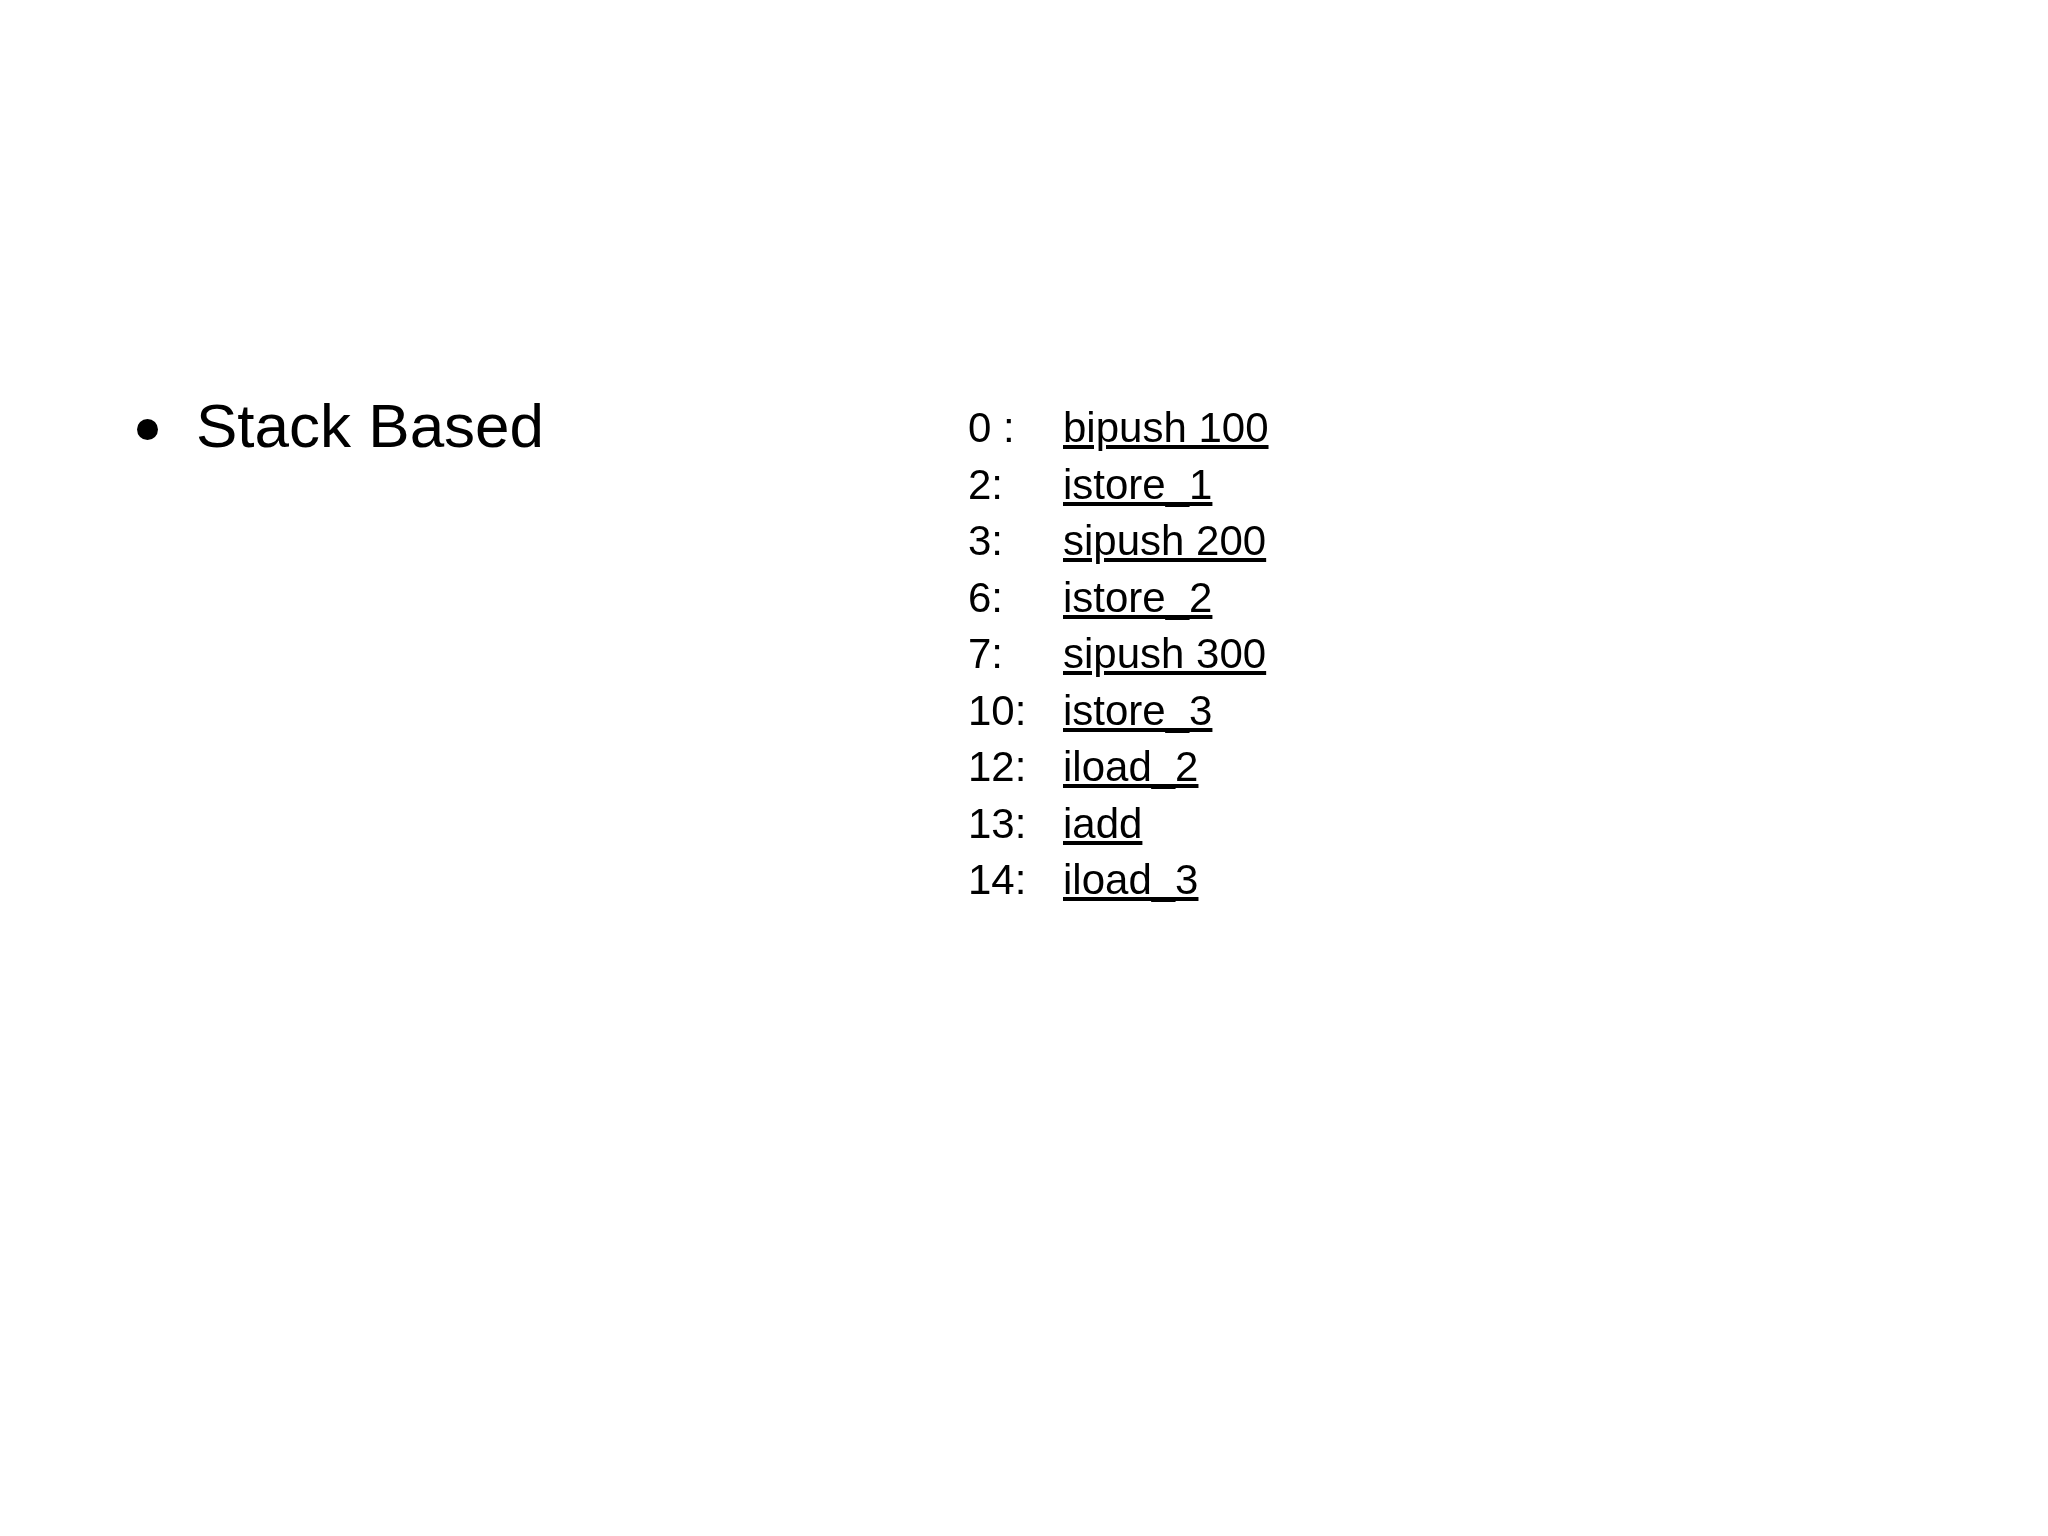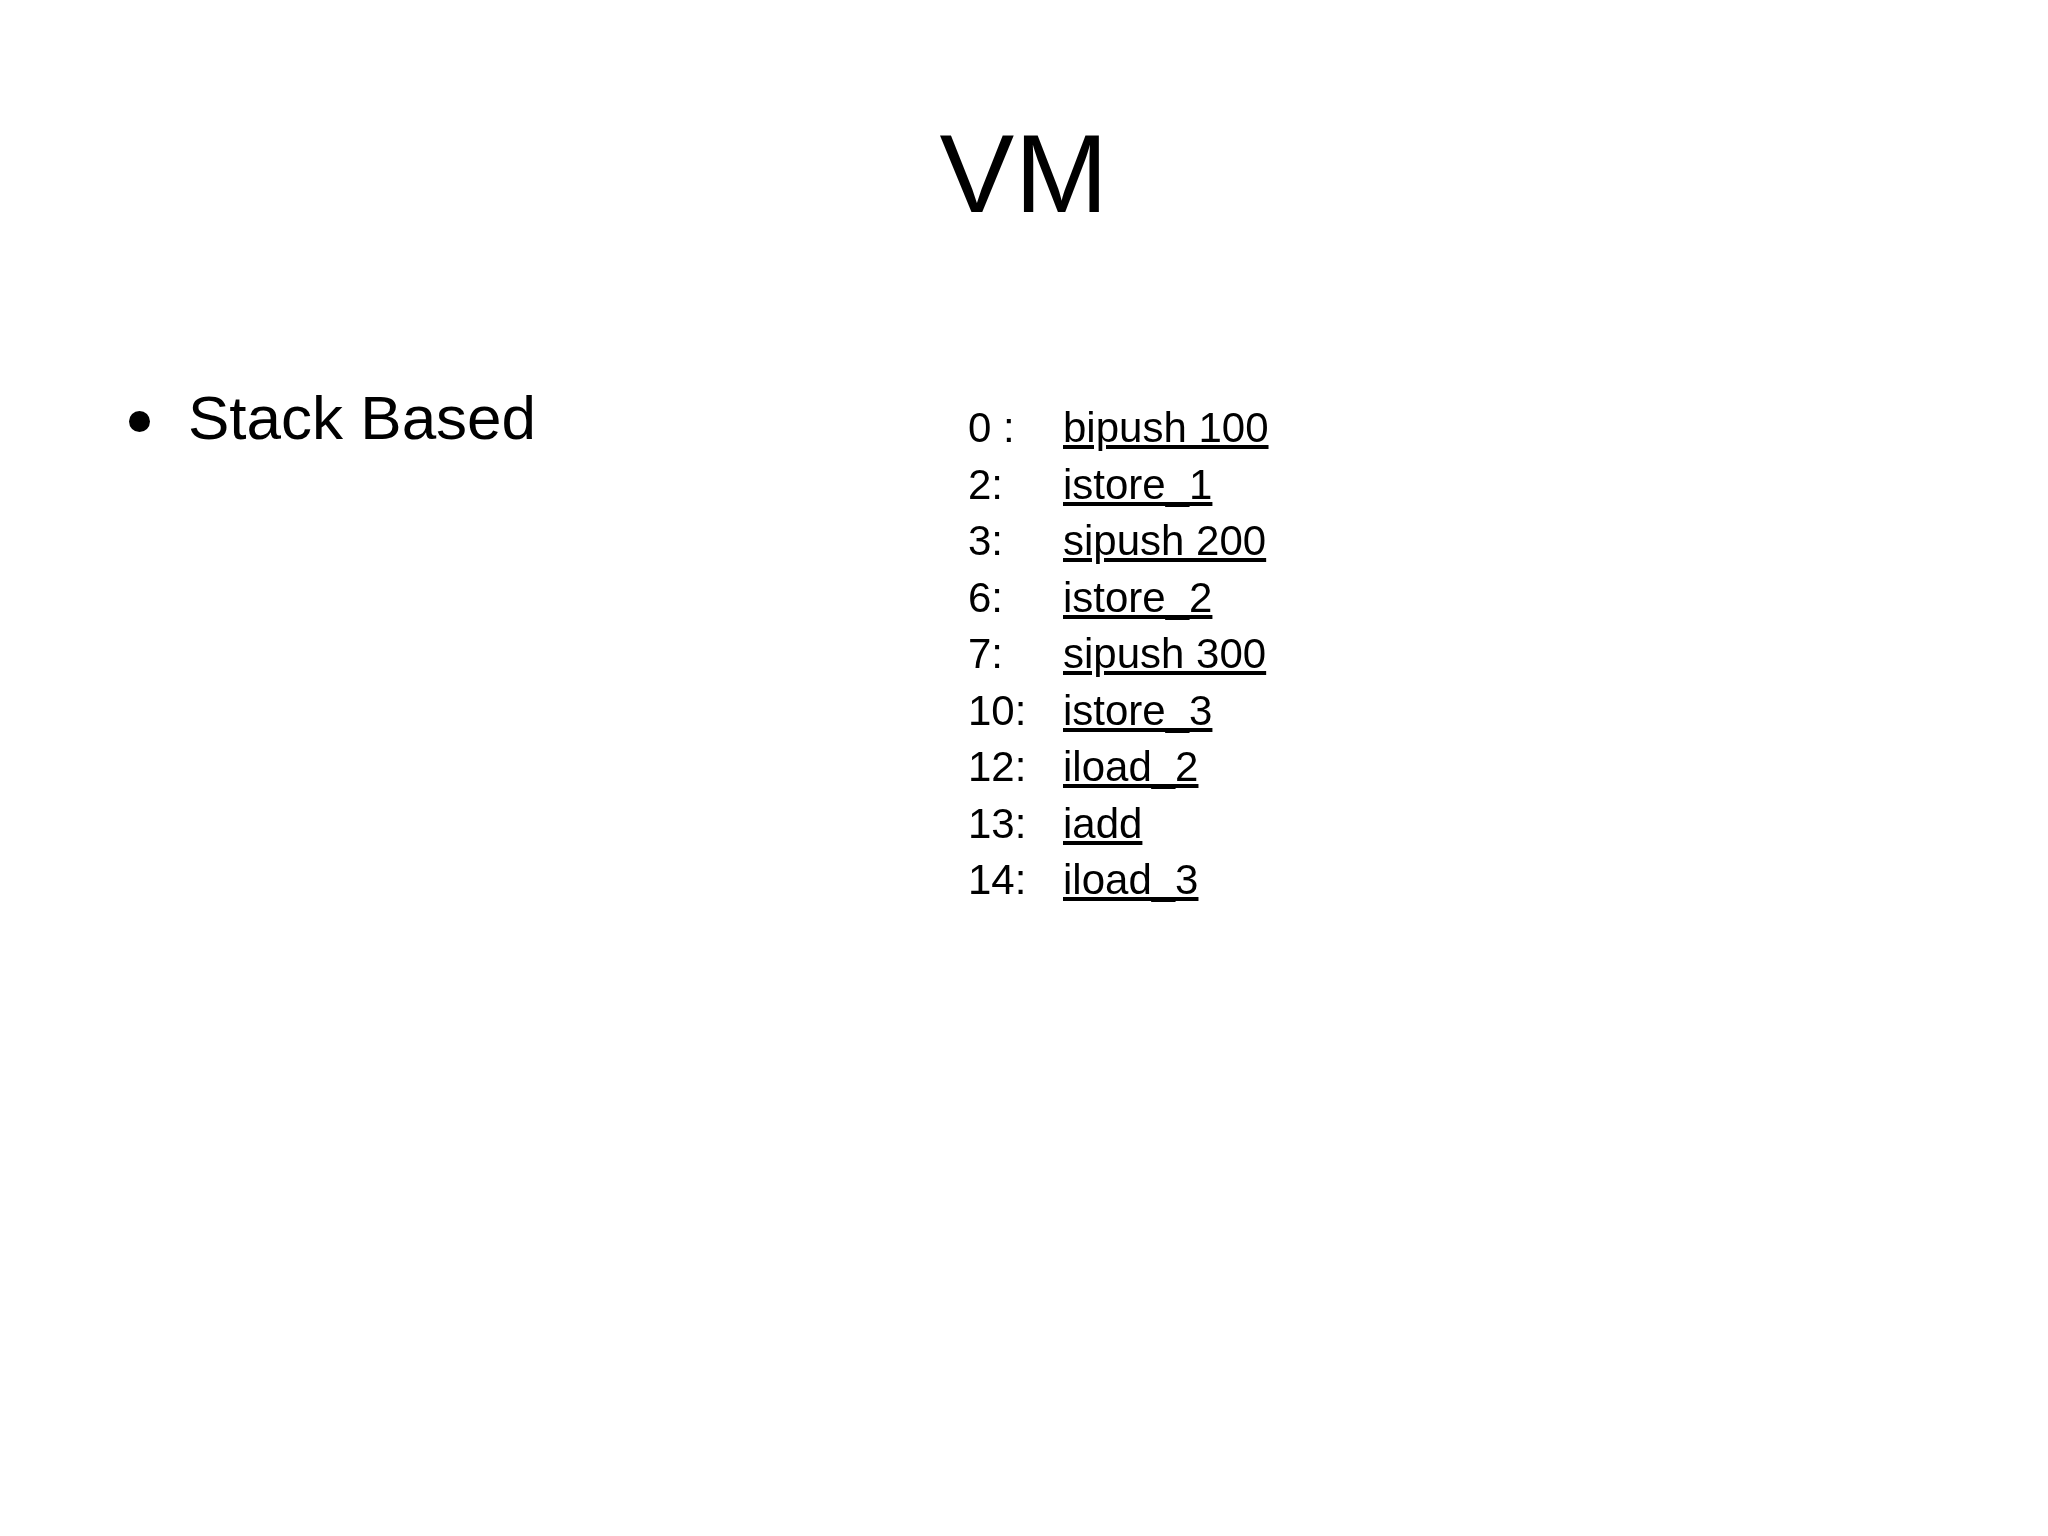--- a/index.html
+++ b/index.html
@@ -33,21 +33,21 @@
     color: #000000;
     white-space: pre;
   }
 
   
   #body-list {
     position: absolute;
     left: 120px;
     top: 382px;
     width: 740px;
-    margin: 0;
+    margin: 8px;
     padding: 0;
     list-style: none;
   }
 
   .bullet-row {
     display: flex;
     align-items: flex-start;
     font-size: 62px;
     line-height: 1.16;
     font-weight: 400;
@@ -105,21 +105,20 @@
     flex: 0 0 auto;
     white-space: pre;
     text-decoration: underline;
   }
 </style>
 </head>
 <body>
 
 <div id="slide">
 
-  <div id="slide-title">VM</div>
 
   <ul id="body-list">
     <li class="bullet-row">
       <span class="bullet-marker">
         <span class="dot"></span>
       </span>
       <span class="bullet-text">Stack Based</span>
     </li>
   </ul>
 

